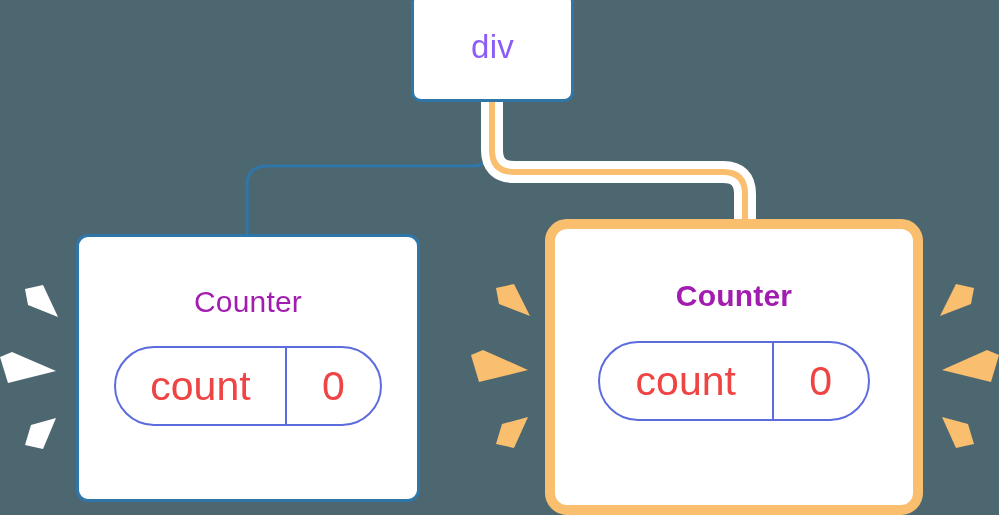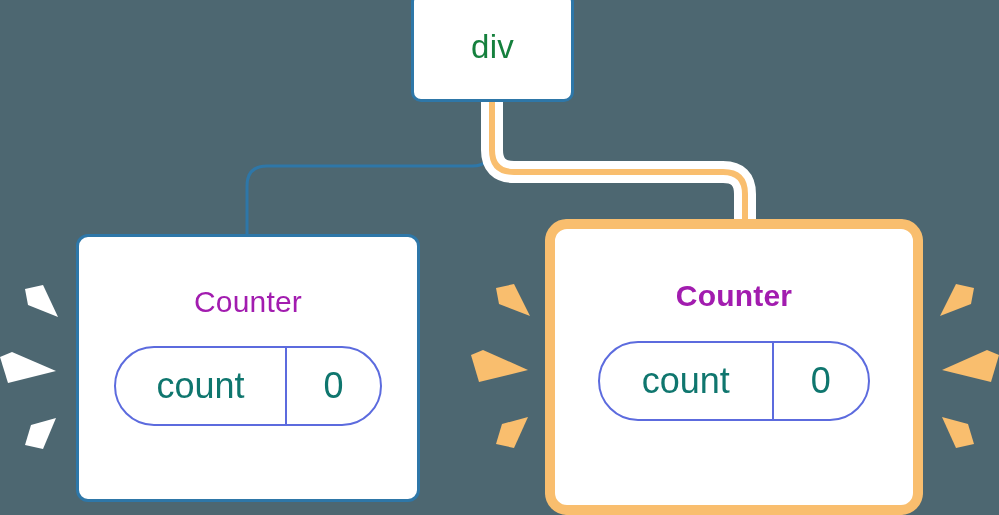--- a/index.html
+++ b/index.html
@@ -50,21 +50,21 @@
     top: -8px;
     width: 163px;
     height: 110px;
     border: 3px solid #2e77a8;
     border-radius: 10px;
     justify-content: center;
   }
 
   .node-root .node-title {
     font-size: 33px;
-    color: #15803d;
+    color: #8b5cf6;
     font-weight: 400;
     letter-spacing: 0.2px;
   }
 
   .node-child {
     width: 344px;
     height: 268px;
     border: 3px solid #2e77a8;
     border-radius: 12px;
     padding-top: 48px;
@@ -113,22 +113,22 @@
     height: 80px;
     overflow: hidden;
   }
   .node-left  .pill { margin-top: 27px; width: 268px; }
   .node-right .pill { margin-top: 28px; width: 272px; }
 
   .pill-key, .pill-val {
     display: flex;
     align-items: center;
     justify-content: center;
-    color: #0f766e;
-    font-size: 36px;
+    color: #ef4444;
+    font-size: 41px;
     font-weight: 400;
   }
   .pill-key { flex: 0 0 64%; }
   .pill-val { flex: 1 1 auto; border-left: 2px solid #5c6bde; }
 </style>
 </head>
 <body>
 
 <div id="stage">
 

